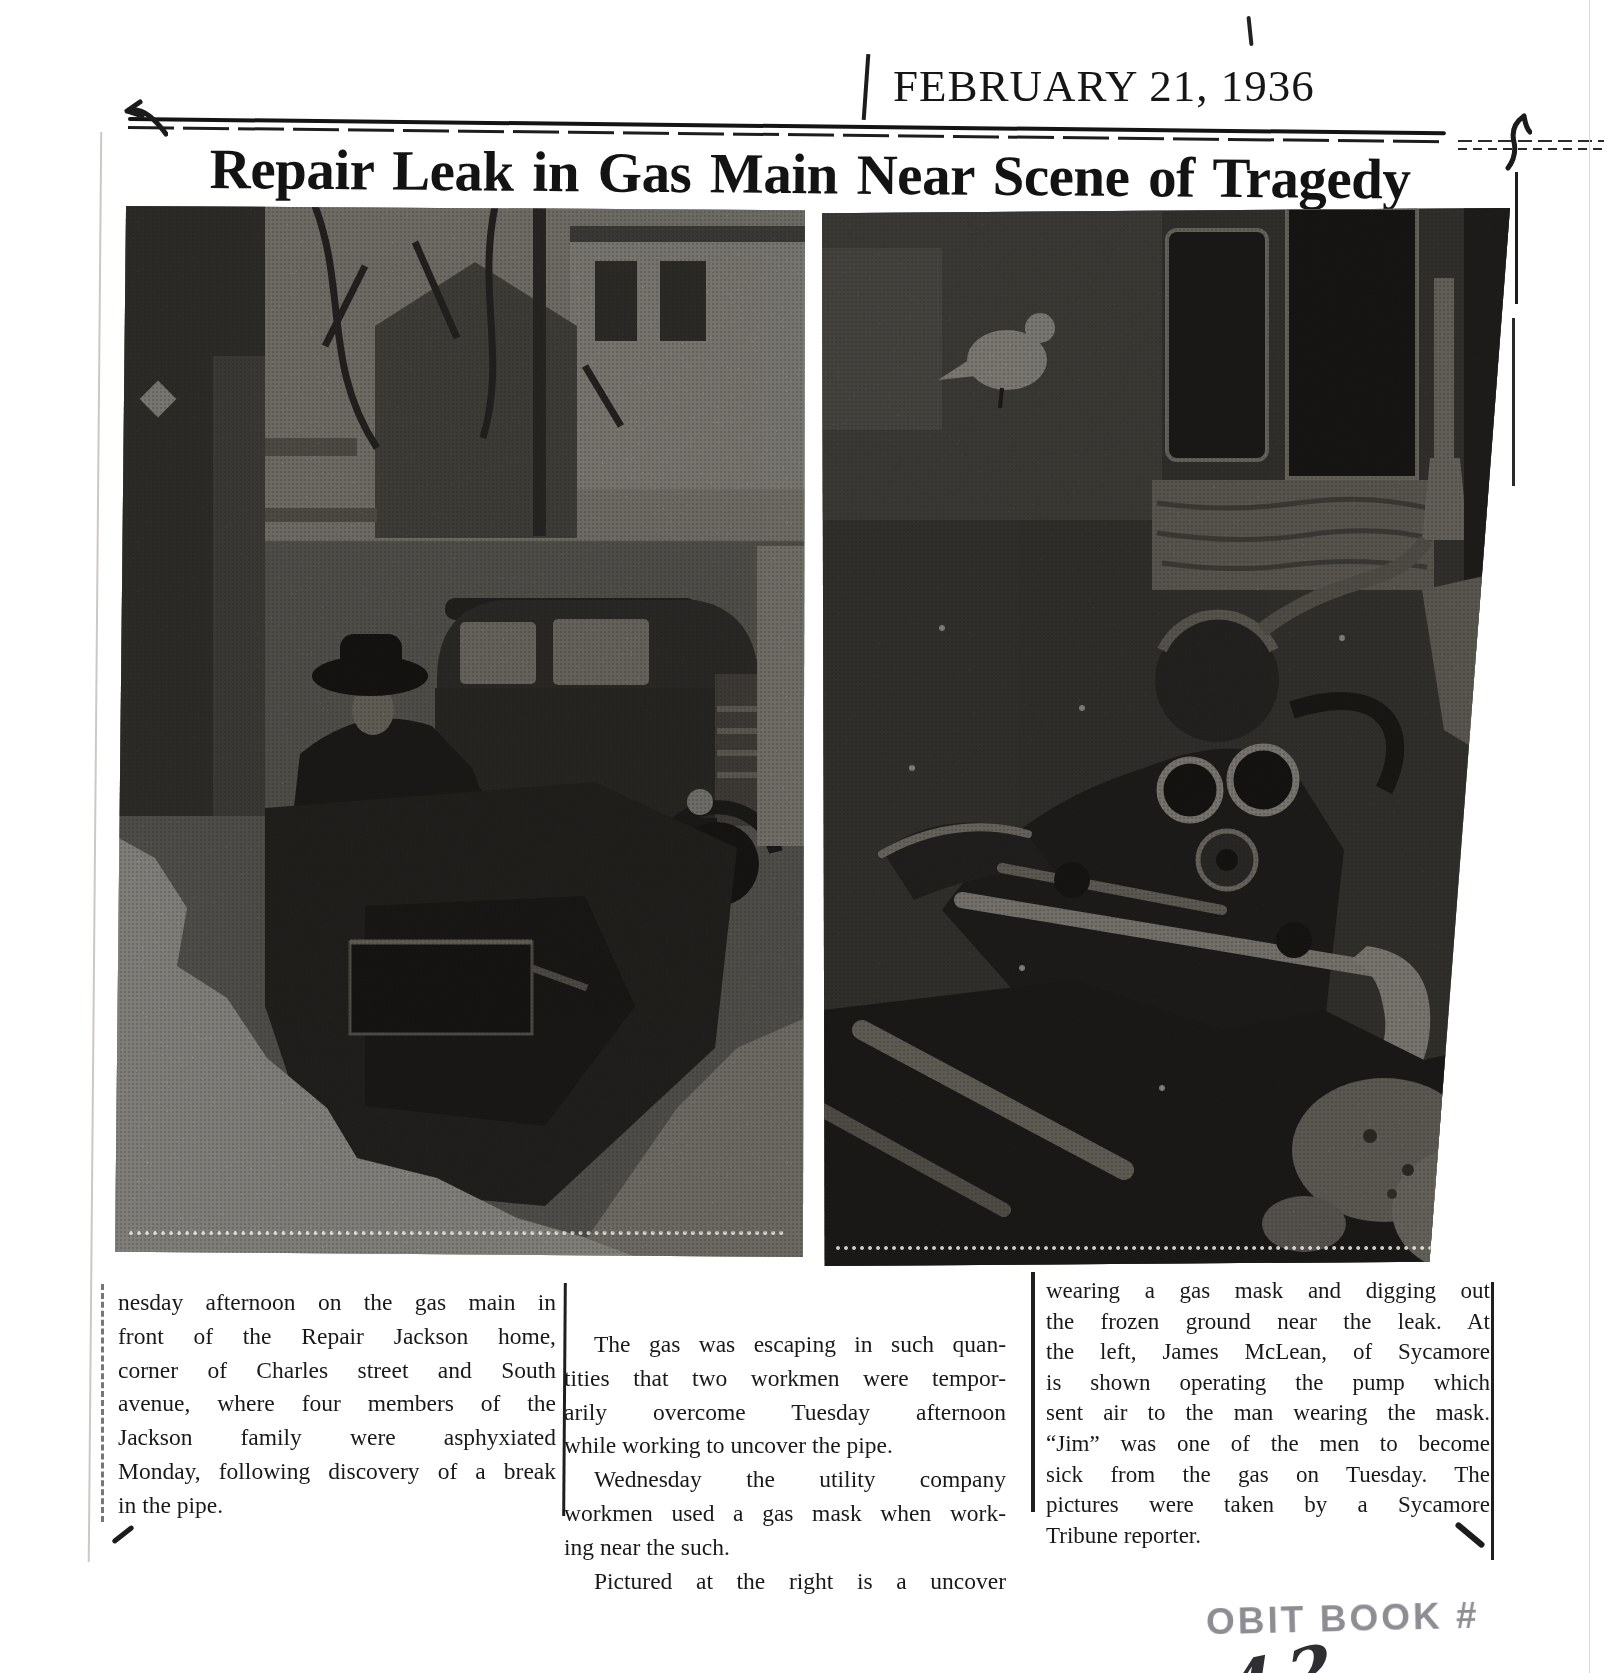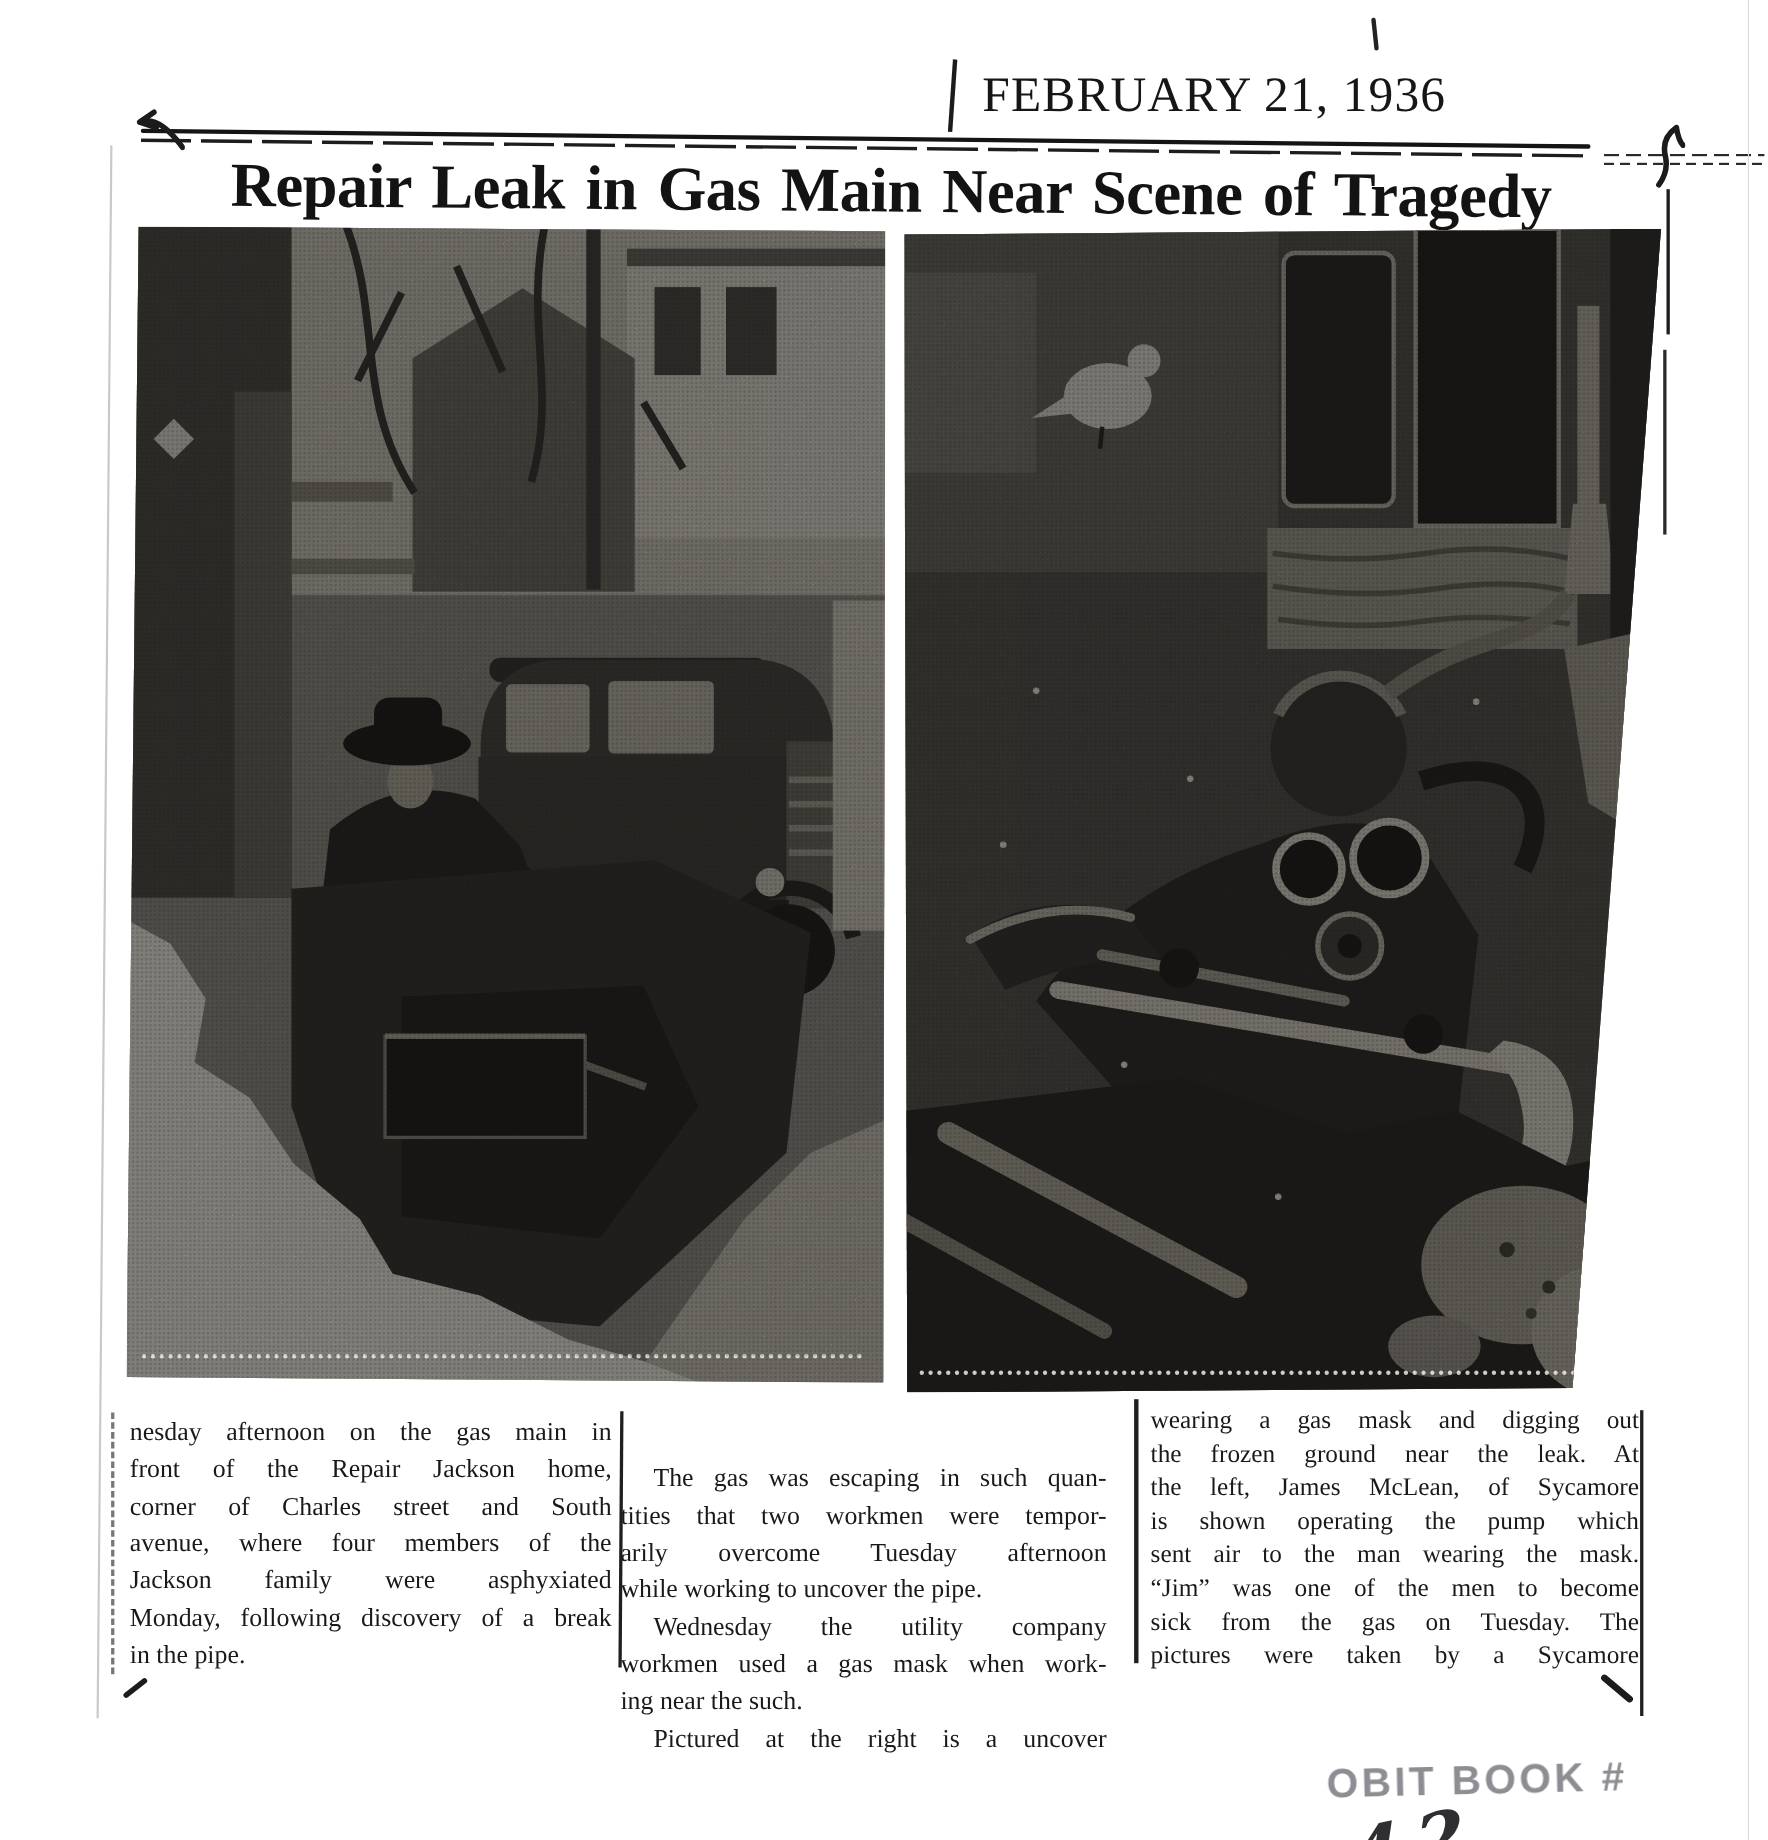--- a/index.html
+++ b/index.html
@@ -258,20 +258,21 @@
 <div class="abs colrule cr2"></div>
 <div class="abs col col3">
     <div class="tline">wearing a gas mask and digging out</div>
     <div class="tline">the frozen ground near the leak. At</div>
     <div class="tline">the left, James McLean, of Sycamore</div>
     <div class="tline">is shown operating the pump which</div>
     <div class="tline">sent air to the man wearing the mask.</div>
     <div class="tline">“Jim” was one of the men to become</div>
     <div class="tline">sick from the gas on Tuesday. The</div>
     <div class="tline">pictures were taken by a Sycamore</div>
+    <div class="tline plast">Tribune reporter.</div>
   </div>
 <div class="abs colrule cr3"></div>
 
 <div class="abs slash-mark"></div>
 <div class="abs backslash-mark"></div>
 
 <div class="abs obit-stamp">OBIT BOOK #</div>
 <div class="abs handwritten-number">42</div>
 
 </body></html>

